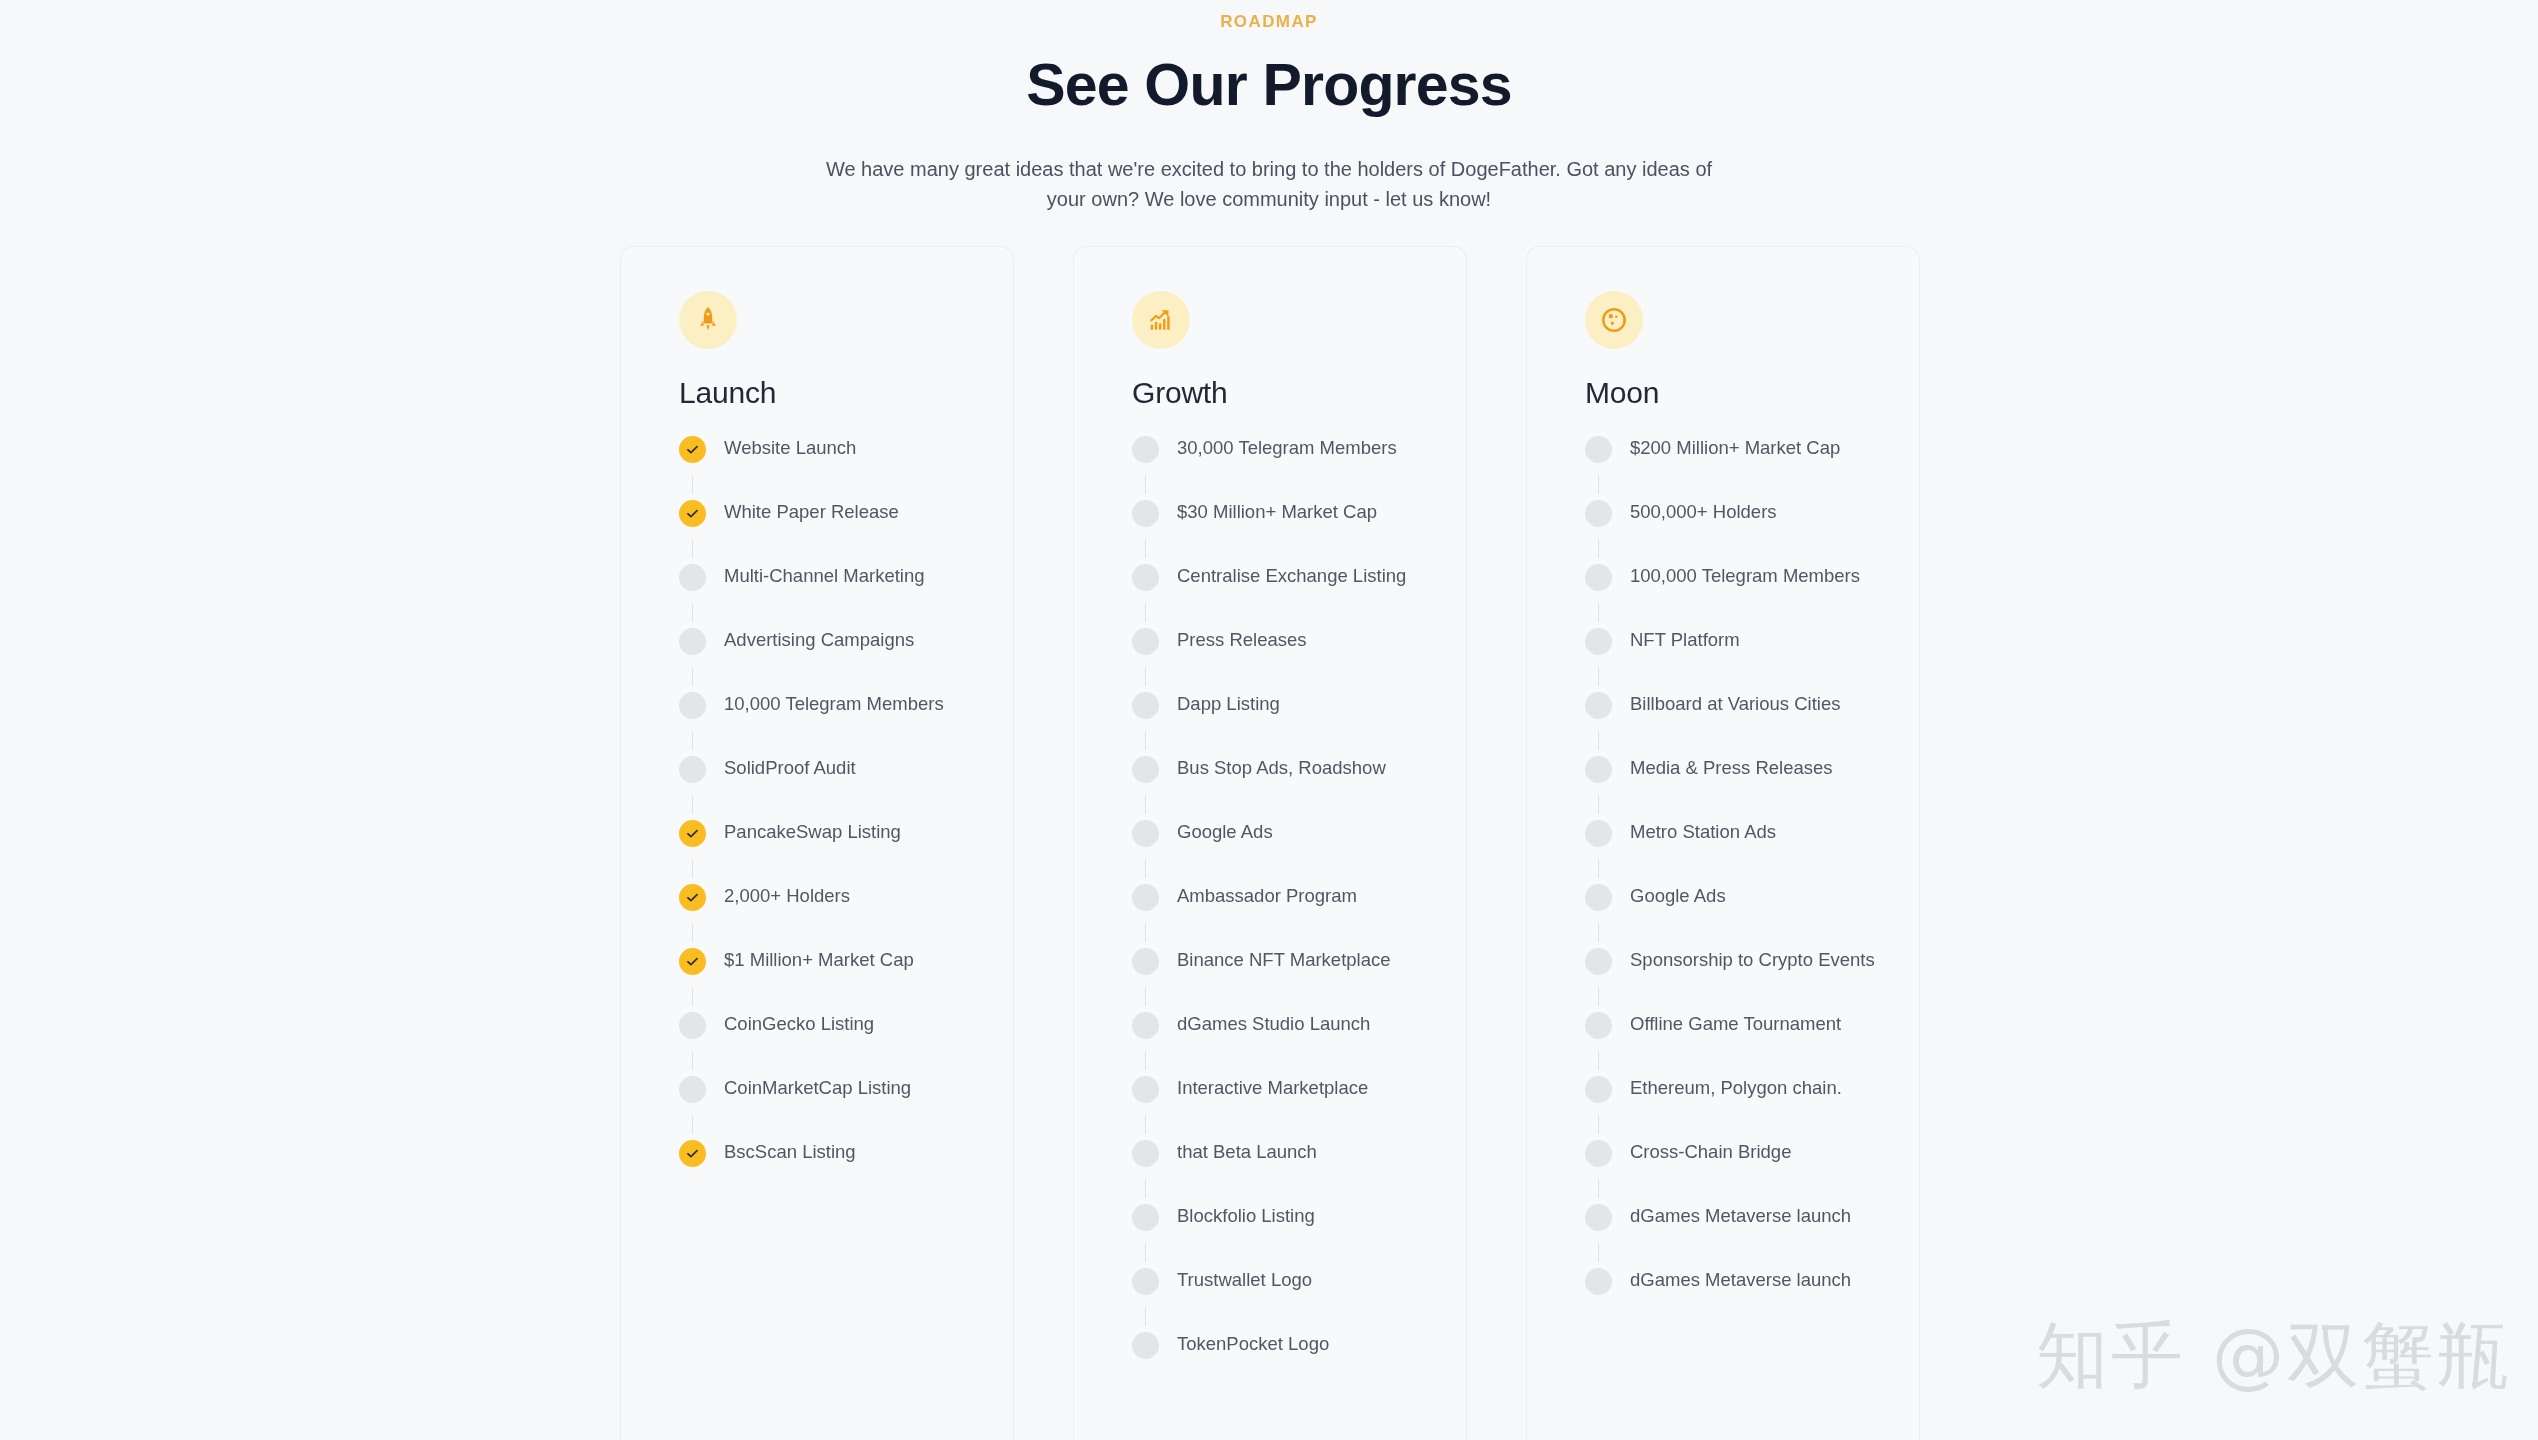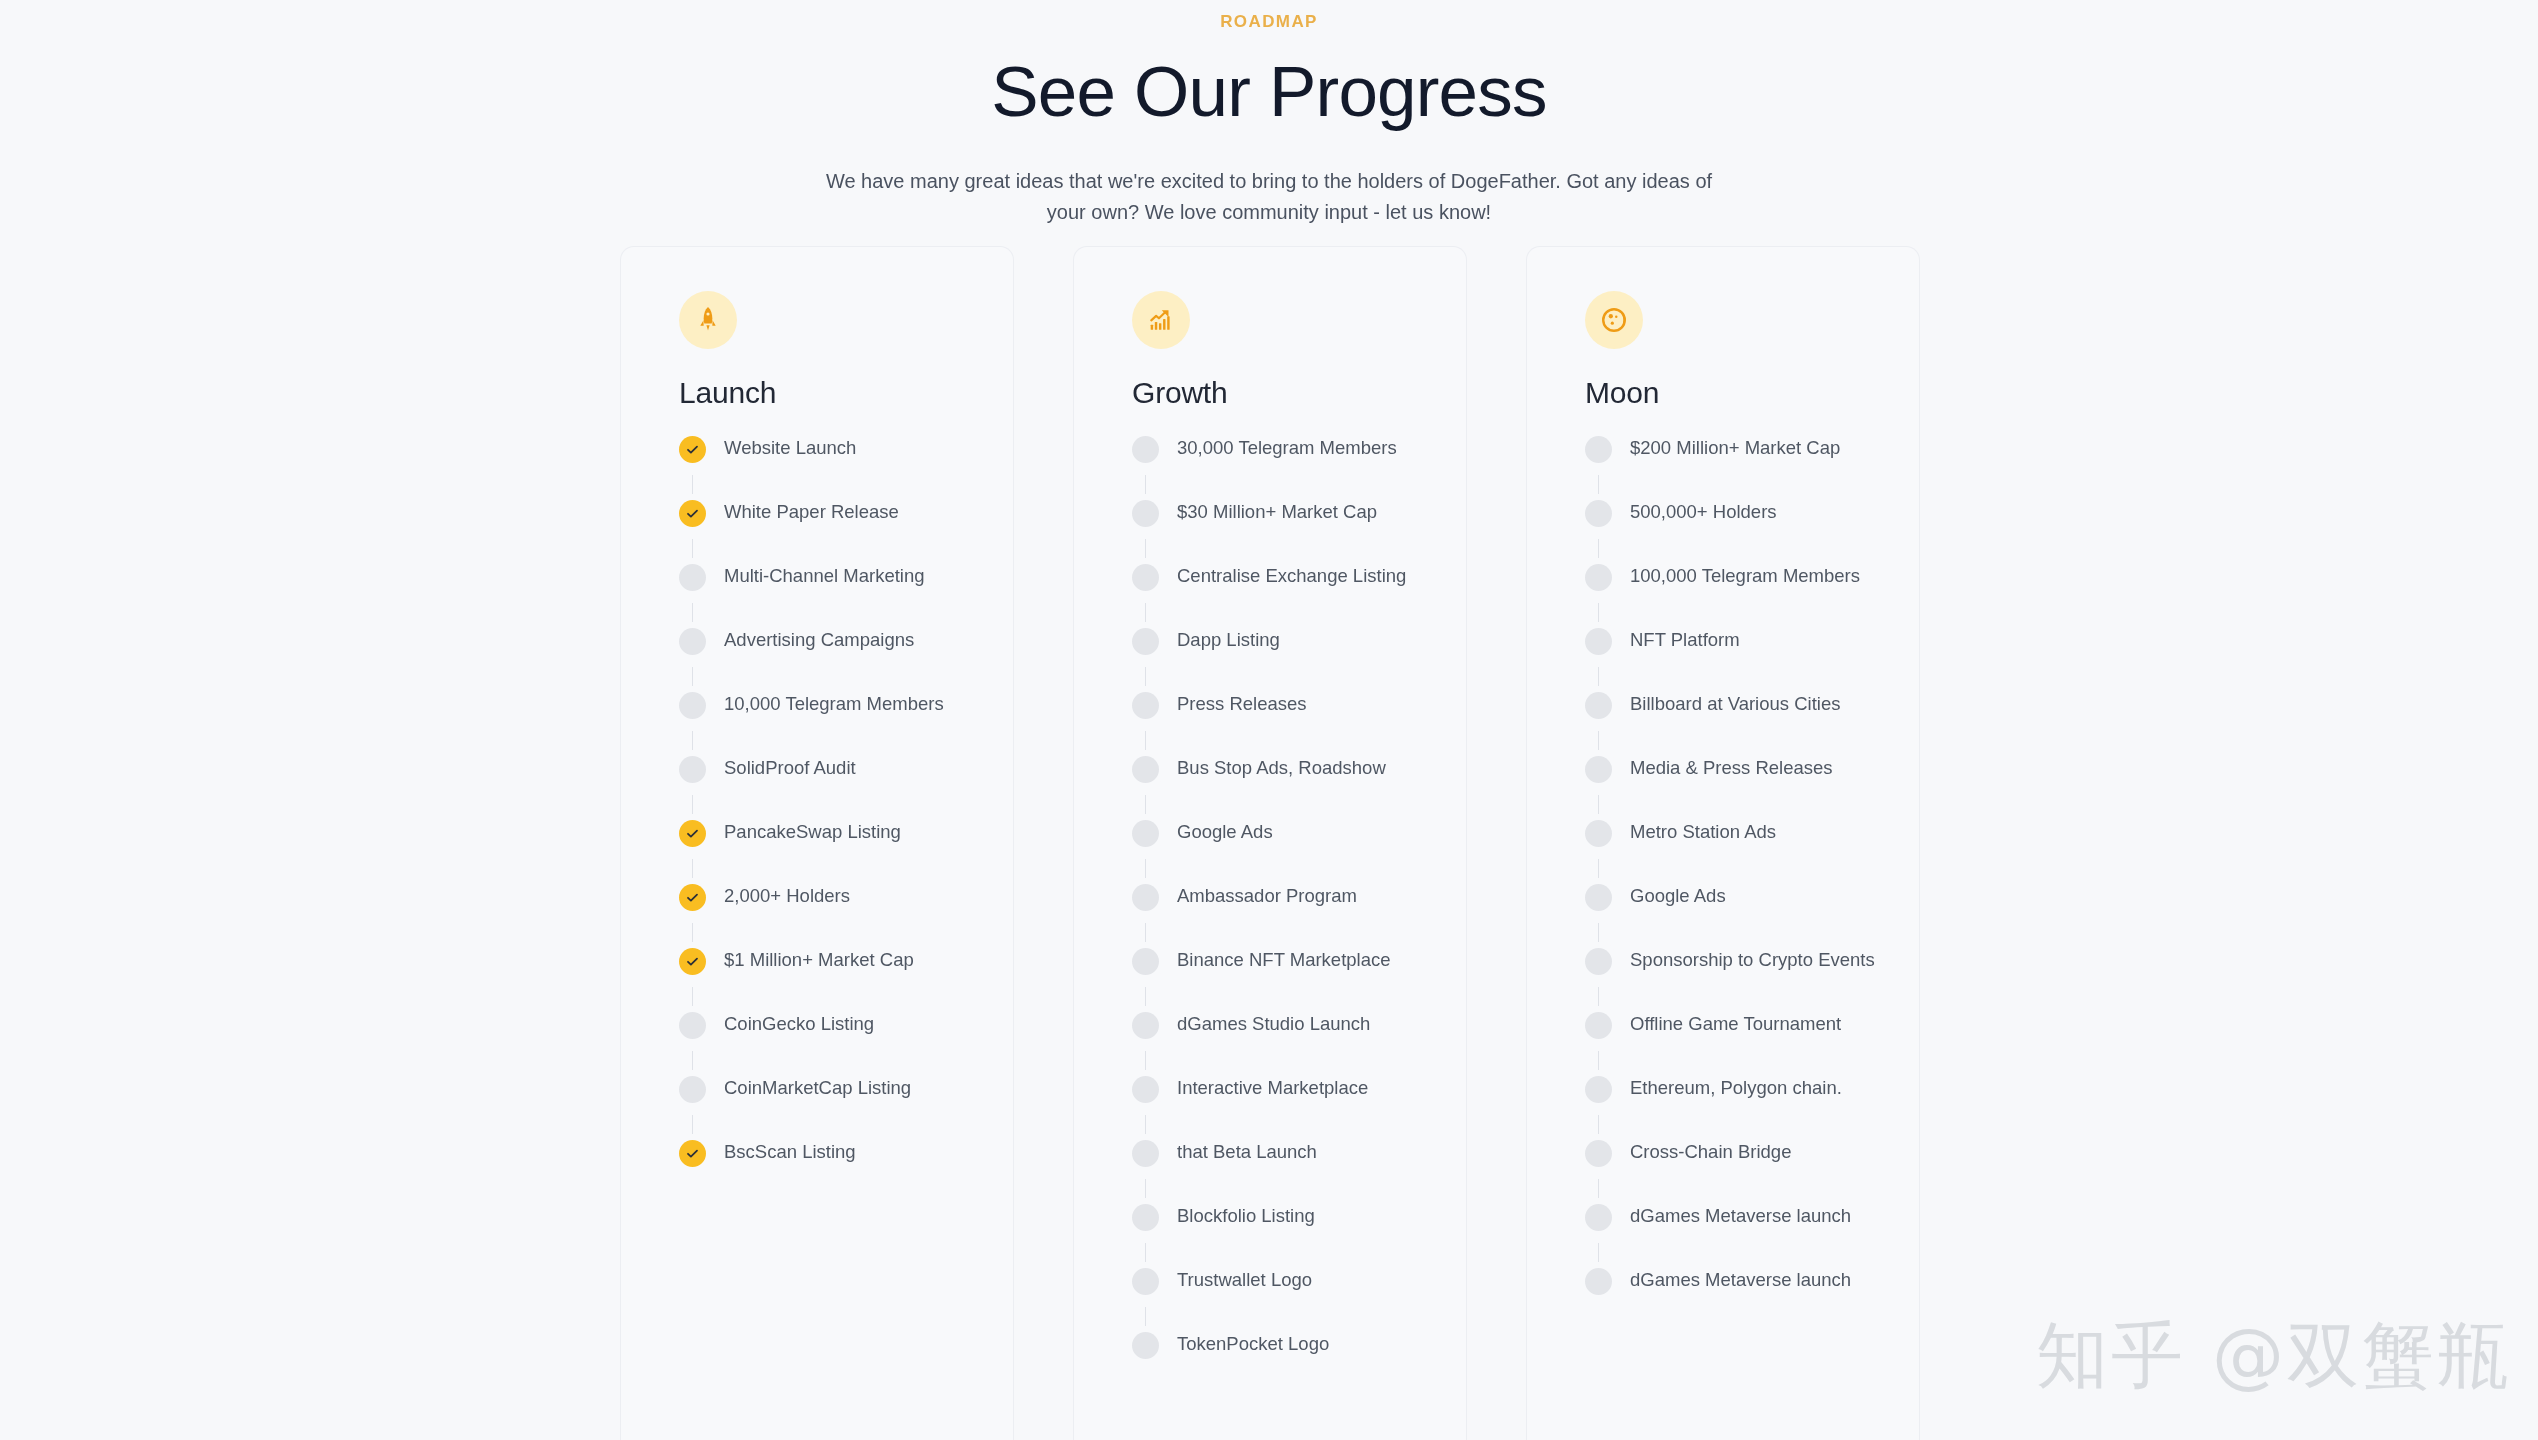--- a/index.html
+++ b/index.html
@@ -29,22 +29,22 @@
   .eyebrow {
     font-size: 17px;
     font-weight: bold;
     letter-spacing: 1.4px;
     color: #eab04a;
     line-height: 1.4;
   }
 
   .page-title {
     margin-top: 20px;
-    font-size: 71px;
-    font-weight: normal;
+    font-size: 59px;
+    font-weight: bold;
     color: #131a2b;
     letter-spacing: -0.8px;
     line-height: 1.08;
   }
 
   .subtitle {
     margin: 8px auto;
     margin-top: 36px;
     width: 900px;
     font-size: 20px;
@@ -282,25 +282,25 @@
           <li class="item">
             <span class="bullet"></span>
             <span class="item-label">$30 Million+ Market Cap</span>
           </li>
           <li class="item">
             <span class="bullet"></span>
             <span class="item-label">Centralise Exchange Listing</span>
           </li>
           <li class="item">
             <span class="bullet"></span>
+            <span class="item-label">Press Releases</span>
+          </li>
+          <li class="item">
+            <span class="bullet"></span>
             <span class="item-label">Dapp Listing</span>
-          </li>
-          <li class="item">
-            <span class="bullet"></span>
-            <span class="item-label">Press Releases</span>
           </li>
           <li class="item">
             <span class="bullet"></span>
             <span class="item-label">Bus Stop Ads, Roadshow</span>
           </li>
           <li class="item">
             <span class="bullet"></span>
             <span class="item-label">Google Ads</span>
           </li>
           <li class="item">

